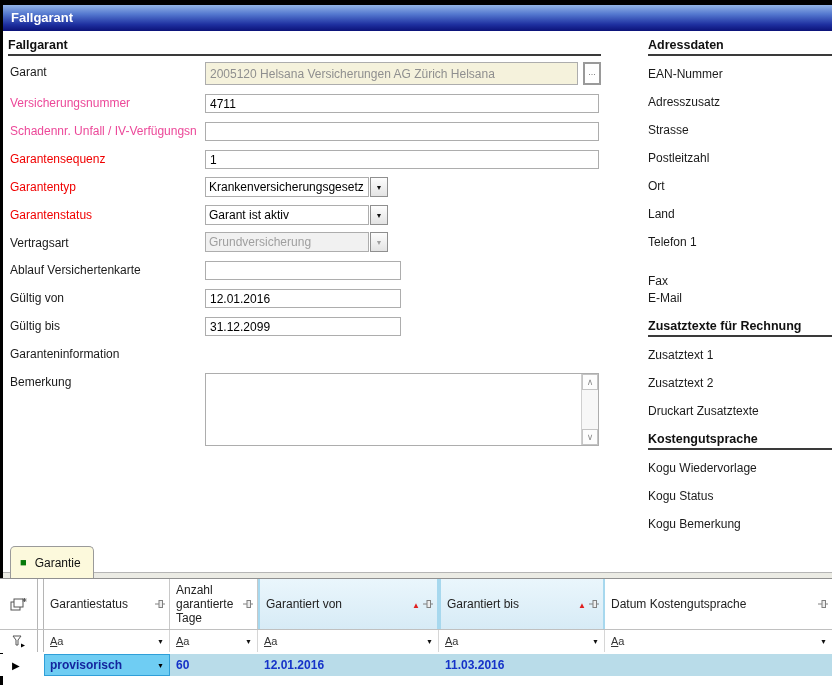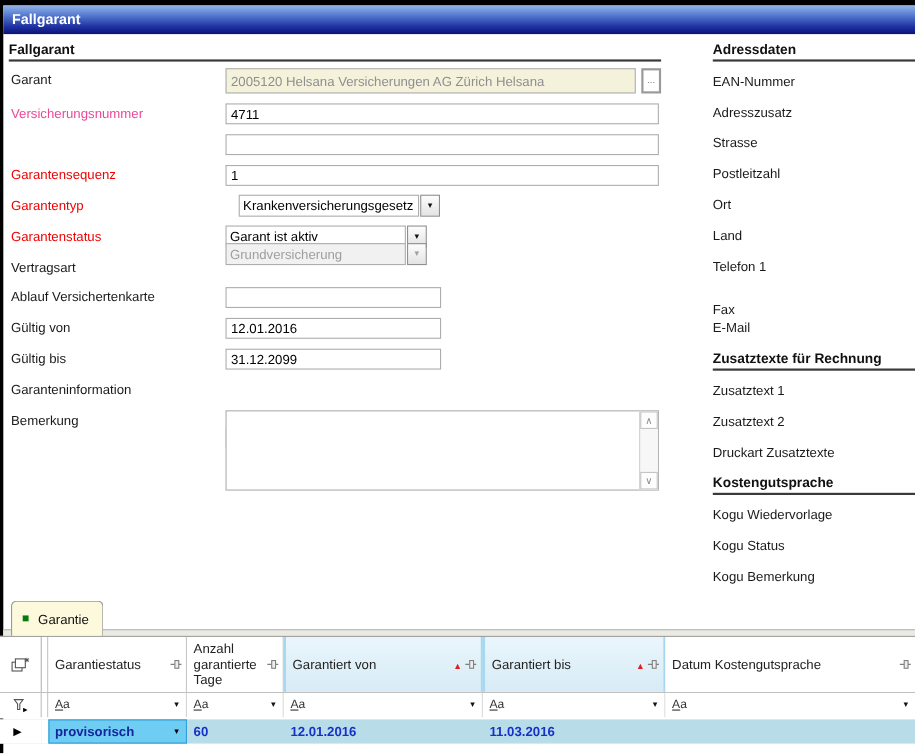--- a/index.html
+++ b/index.html
@@ -114,50 +114,51 @@
 
   <div class="titlebar">
     <span>Fallgarant</span>
   </div>
 
   <div class="sect-head" style="left:8px; top:38px;">Fallgarant</div>
   <div class="sect-rule" style="left:8px; top:54px; width:593px;"></div>
 
   <div class="row-label" style="top:65px;">Garant</div>
   <div class="row-label lbl-blue" style="top:96px;">Versicherungsnummer</div>
+  <div class="row-label lbl-blue" style="top:124px;">Schadennr. Unfall / IV-Verfügungsn</div>
   <div class="row-label lbl-red" style="top:152px;">Garantensequenz</div>
   <div class="row-label lbl-red" style="top:180px;">Garantentyp</div>
   <div class="row-label lbl-red" style="top:208px;">Garantenstatus</div>
   <div class="row-label" style="top:236px;">Vertragsart</div>
   <div class="row-label" style="top:263px;">Ablauf Versichertenkarte</div>
   <div class="row-label" style="top:291px;">Gültig von</div>
   <div class="row-label" style="top:319px;">Gültig bis</div>
   <div class="row-label" style="top:347px;">Garanteninformation</div>
   <div class="row-label" style="top:375px;">Bemerkung</div>
 
   <input class="field garant beige" style="top: 62px;" readonly="" value="2005120 Helsana Versicherungen AG Zürich Helsana">
   <div class="browse-btn">...</div>
 
   <input class="field wide" style="top: 94px;" value="4711">
   <input class="field wide" style="top: 122px;" value="">
   <input class="field wide" style="top: 150px;" value="1">
 
-  <div class="combo" style="top:177px;margin-left:12px;">
+  <div class="combo" style="top:177px;">
     <div class="combo-text">Krankenversicherungsgesetz</div>
     <div class="combo-btn">
         <span>▼</span>
       </div>
   </div>
   <div class="combo" style="top:205px;">
     <div class="combo-text">Garant ist aktiv</div>
     <div class="combo-btn">
         <span>▼</span>
       </div>
   </div>
-  <div class="combo disabled" style="top:221px;">
+  <div class="combo disabled" style="top:232px;">
     <div class="combo-text">Grundversicherung</div>
     <div class="combo-btn">
         <span>▼</span>
       </div>
   </div>
 
   <input class="field narrow" style="top: 261px;" value="">
   <input class="field narrow" style="top: 289px;" value="12.01.2016">
   <input class="field narrow" style="top: 317px;" value="31.12.2099">
   <input class="field wide beige" style="top: 345px; margin-top: 44px;" readonly="" value="zuständig für ganze Schweiz">

